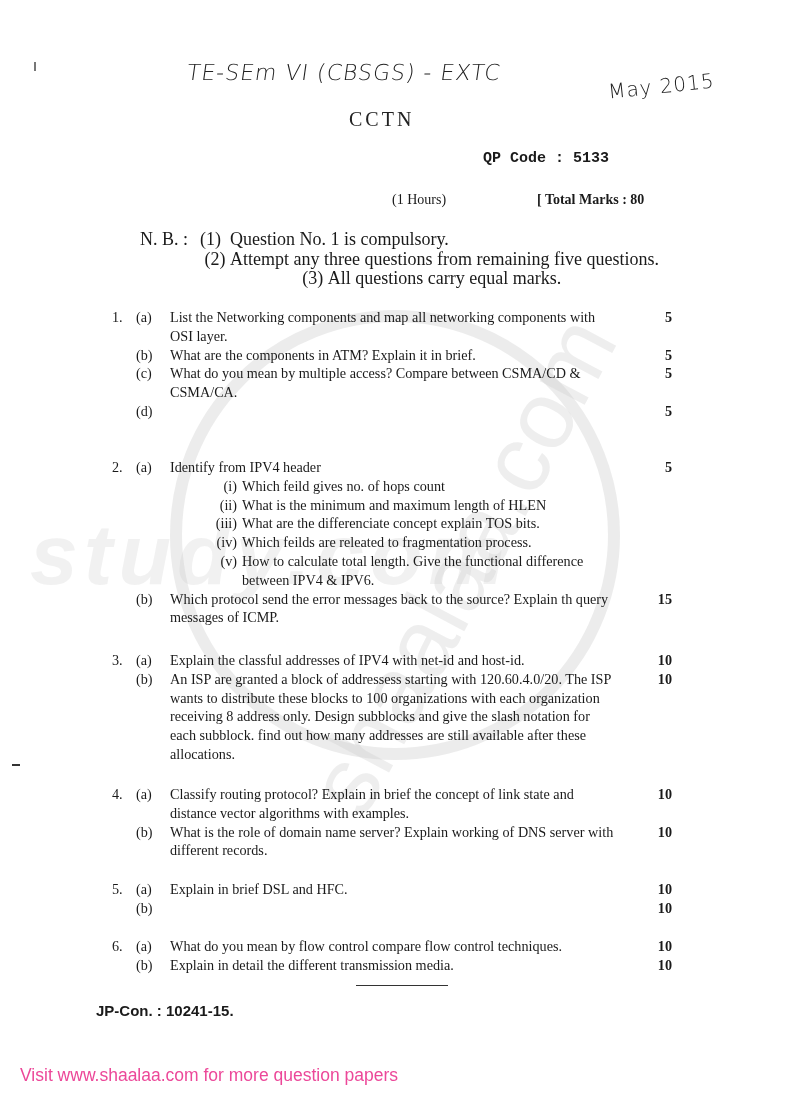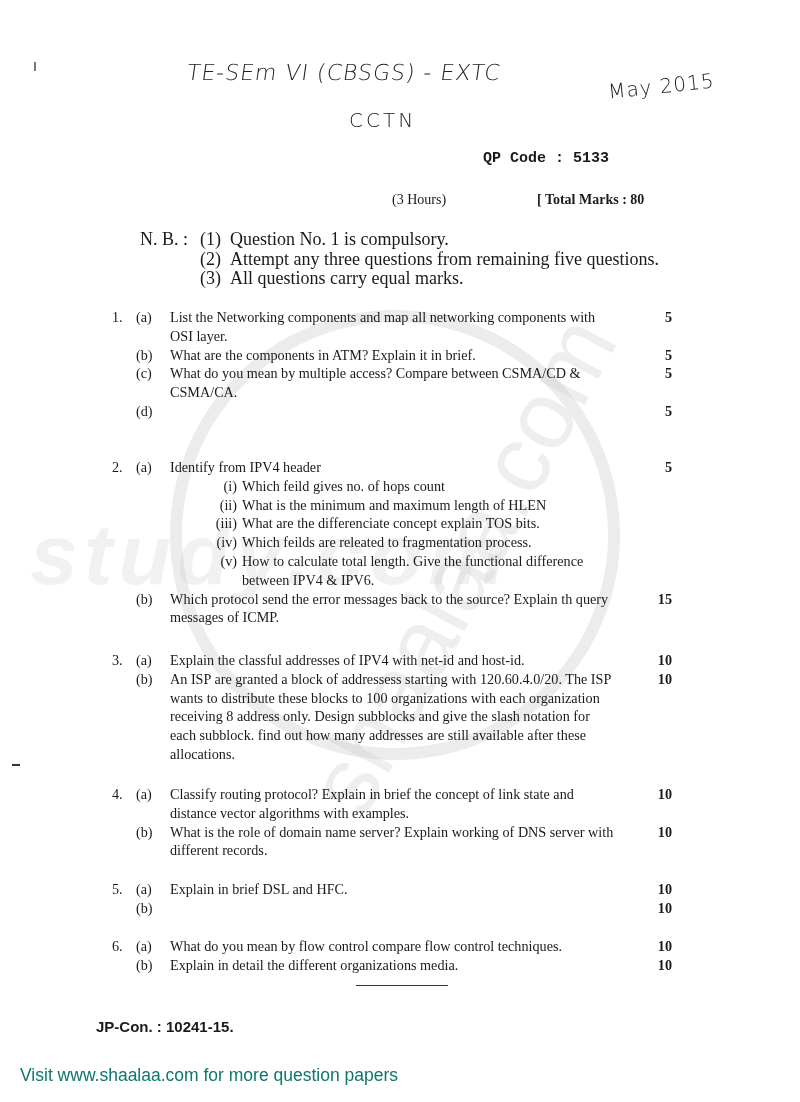--- a/index.html
+++ b/index.html
@@ -2,41 +2,41 @@
 <html><head>
 <meta charset="utf-8">
 <style>
   html, body { margin: 0; padding: 0; background: #ffffff; }
   body { width: 800px; height: 1102px; position: relative; overflow: hidden;
          font-family: "Liberation Serif", serif; color: #1a1a1a; }
   .abs { position: absolute; }
   .hand { font-family: "DejaVu Sans", sans-serif; font-weight: 300; letter-spacing: 1px; color: #222; }
   .hand-title { left: 187px; top: 60px; font-size: 22px; transform: skewX(-8deg); }
   .hand-date { left: 608px; top: 74px; font-size: 20px; transform: rotate(-6deg); }
-  .hand-sub { left: 349px; top: 108px; font-size: 20px; letter-spacing: 3px; }
+  .hand-sub { left: 349px; top: 108px; font-size: 20px; letter-spacing: 3px; font-family: Liberation Serif, serif; }
   .qp-code { left: 483px; top: 150px; font-family: Liberation Mono, monospace; font-weight: bold; font-size: 15px; }
   .hours { left: 392px; top: 192px; font-size: 14px; }
   .total { left: 537px; top: 192px; font-size: 14px; font-weight: bold; }
   .nb { left: 140px; top: 230px; font-size: 18px; line-height: 19.5px; }
   .nb-label { display: inline-block; width: 60px; }
   .nb-row { white-space: nowrap; }
   .nb-num { display: inline-block; width: 30px; }
-  .nb-indent { padding-left: 60px; }
+  .nb-indent { padding-left: 60px; text-align: center; }
 
   .q { position: absolute; left: 112px; width: 560px; font-size: 14.2px; line-height: 18.8px; }
   .q-num { position: absolute; left: 0; top: 0; }
   .part { position: relative; padding-left: 58px; padding-right: 55px; margin-bottom: 0px; }
   .part-label { position: absolute; left: 24px; top: 0; }
   .part-marks { position: absolute; right: 0; top: 0; width: 40px; text-align: right; font-weight: bold; }
   .sub { position: relative; padding-left: 130px; padding-right: 55px; }
   .sub-label { position: absolute; left: 80px; width: 45px; text-align: right; top: 0; }
 
   .rule { left: 356px; top: 985px; width: 92px; height: 1px; background: #333; }
-  .jp { left: 96px; top: 1002px; font-family: "Liberation Sans", sans-serif; font-weight: bold; font-size: 15px; margin-top: 16px; }
-  .footer { left: 20px; top: 1065px; font-family: "Liberation Sans", sans-serif; font-size: 17.5px; color: #0f766e; }
+  .jp { left: 96px; top: 1002px; font-family: "Liberation Sans", sans-serif; font-weight: bold; font-size: 15px; }
+  .footer { left: 20px; top: 1065px; font-family: "Liberation Sans", sans-serif; font-size: 17.5px; color: #ec4899; }
 
   .wm-circle { left: 170px; top: 310px; width: 450px; height: 450px; border: 12px solid rgba(200,200,200,0.35); border-radius: 50%; box-sizing: border-box; }
   .wm-text { left: 190px; top: 510px; font-family: "Liberation Sans", sans-serif; font-size: 96px; color: rgba(205,205,205,0.35); transform: rotate(-62deg); transform-origin: center; white-space: nowrap; }
   .wm-band { left: 30px; top: 505px; font-family: "Liberation Sans", sans-serif; font-size: 86px; font-style: italic; font-weight: bold; color: rgba(215,215,215,0.35); white-space: nowrap; letter-spacing: 6px; }
   .mark-dot { width: 2px; height: 9px; background: #777; }
   .mark-dash { width: 8px; height: 2px; background: #333; }
 </style>
 </head>
 <body>
 
@@ -45,21 +45,21 @@
 <div class="abs wm-text">shaalaa.com</div>
 
 <div class="abs mark-dot" style="left:34px; top:62px;"></div>
 <div class="abs mark-dash" style="left:12px; top:764px;"></div>
 
 <div class="abs hand hand-title">TE-SEm VI (CBSGS) - EXTC</div>
 <div class="abs hand hand-date">May 2015</div>
 <div class="abs hand hand-sub">CCTN</div>
 
 <div class="abs qp-code">QP Code : 5133</div>
-<div class="abs hours">(3 Hours)</div>
+<div class="abs hours">(1 Hours)</div>
 <div class="abs total">[ Total Marks :  80</div>
 
 <div class="abs nb">
   <div class="nb-row"><span class="nb-label">N. B. :</span><span class="nb-num">(1)</span><span>Question No. 1 is compulsory.</span></div>
   <div class="nb-row nb-indent"><span class="nb-num">(2)</span><span>Attempt any three questions from remaining five questions.</span></div>
   <div class="nb-row nb-indent"><span class="nb-num">(3)</span><span>All questions carry equal marks.</span></div>
 </div>
 
 <div class="q" style="top:308px;">
   <span class="q-num">1.</span>
@@ -161,20 +161,20 @@
 
 <div class="q" style="top:937px;">
   <span class="q-num">6.</span>
   <div class="part">
     <span class="part-label">(a)</span>
     <span>What do you mean by flow control compare flow control techniques.</span>
     <span class="part-marks">10</span>
   </div>
   <div class="part">
     <span class="part-label">(b)</span>
-    <span>Explain in detail the different organizations media.</span>
+    <span>Explain in detail the different transmission media.</span>
     <span class="part-marks">10</span>
   </div>
 </div>
 
 <div class="abs rule"></div>
 <div class="abs jp">JP-Con. : 10241-15.</div>
 <div class="abs footer">Visit www.shaalaa.com for more question papers</div>
 
 </body></html>

